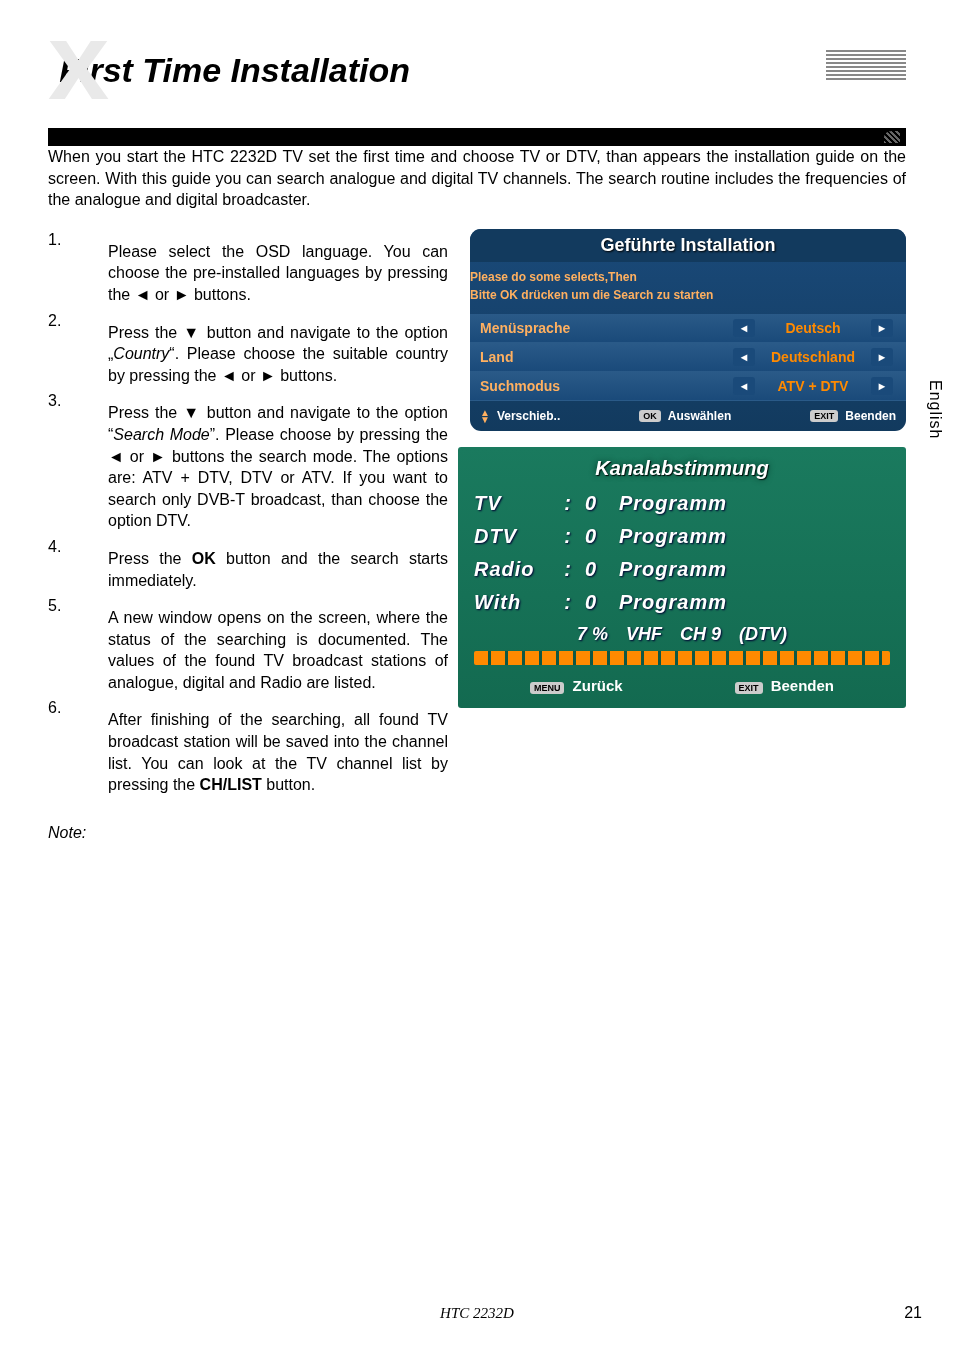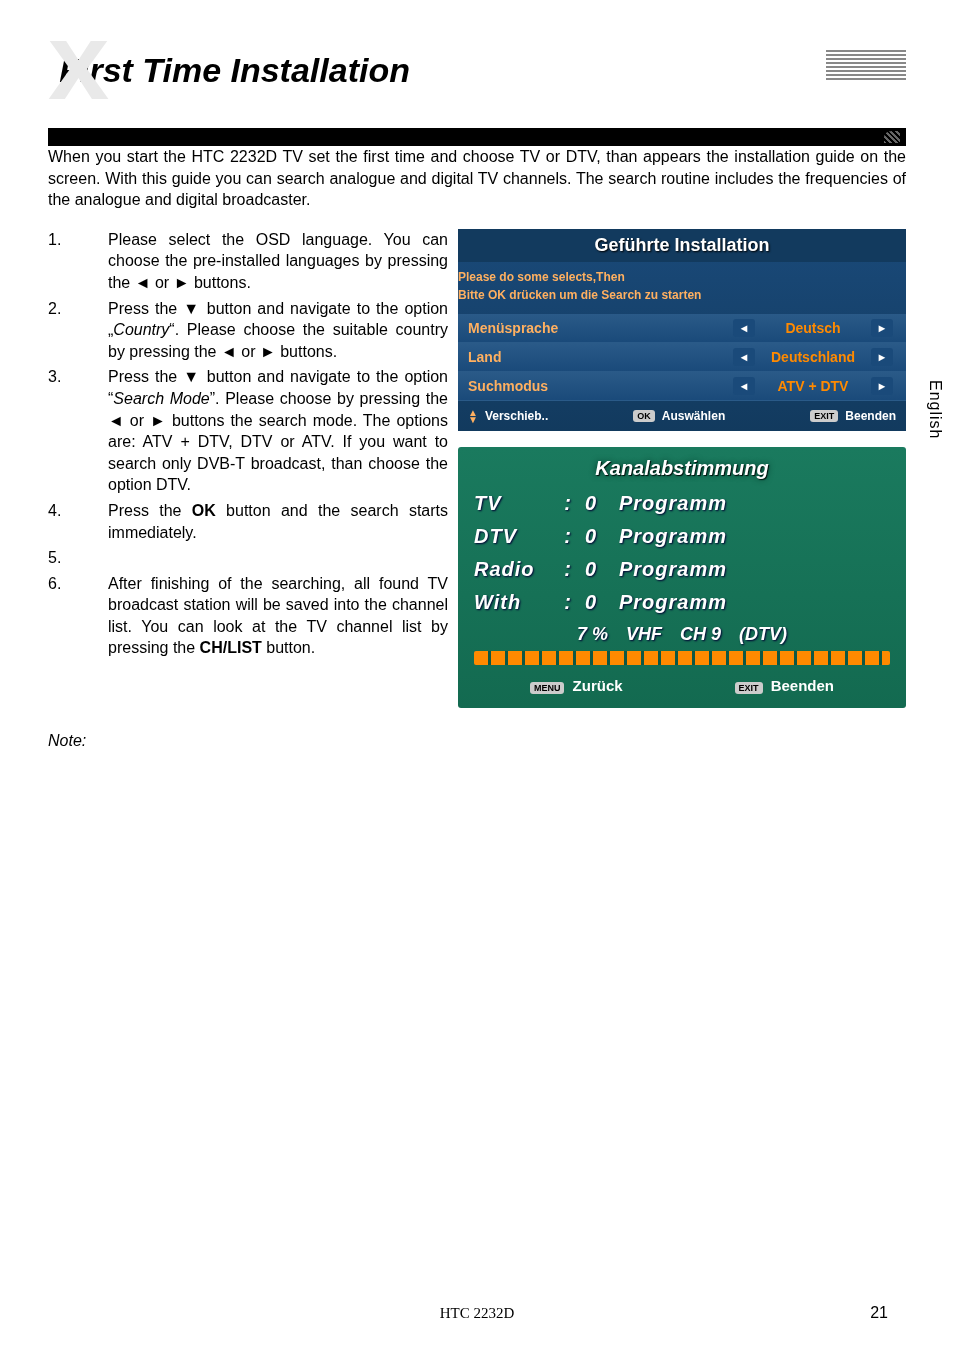--- a/index.html
+++ b/index.html
@@ -102,31 +102,32 @@
     line-height: 1.35;
   }
   .steps li {
     display: flex;
     margin-bottom: 4px;
   }
   .steps .num {
     width: 60px;
     flex-shrink: 0;
   }
-  .steps .txt { flex: 1; }
+  .steps .txt { flex: 1; margin-top: 12px; }
   .image-col {
     flex: 1;
   }
   
   .osd1 {
     background: linear-gradient(#1a4a7a,#123a5e);
     color: #fff;
     font-size: 14px;
-    border-radius: 0;
+    border-radius: 11px;
     overflow: hidden;
+    margin-left: 12px;
   }
   .osd1-title {
     text-align: center;
     font-weight: bold;
     font-size: 18px;
     padding: 6px 0;
     background: #123a5e;
     text-shadow: 1px 1px 2px #000;
   }
   .osd1-sub {
@@ -257,26 +258,27 @@
   .note-label { font-style: italic; }
   
   .page-footer {
     position: absolute;
     bottom: 30px;
     left: 48px;
     right: 48px;
     display: flex;
     justify-content: center;
     font-size: 15px;
+    font-style: italic;
   }
   .page-footer .model { font-family: Georgia, serif; }
   .page-num {
     position: absolute;
     bottom: 30px;
-    right: 66px;
+    right: 32px;
     font-size: 16px;
   }
 </style>
 </head>
 <body>
 
 <div class="page">
   <div class="header-row">
     <div class="logo-x">x</div>
     <div class="page-title">First Time Installation</div>
@@ -311,20 +313,21 @@
           <li>
             <span class="num">3.</span>
             <span class="txt">Press the ▼ button and navigate to the option “<i>Search Mode</i>”. Please choose by pressing the ◄ or ► buttons the search mode. The options are: ATV + DTV, DTV or ATV. If you want to search only DVB-T broadcast, than choose the option DTV.</span>
           </li>
           <li>
             <span class="num">4.</span>
             <span class="txt">Press the <b>OK</b> button and the search starts immediately.</span>
           </li>
           <li>
             <span class="num">5.</span>
+            <span class="txt">A new window opens on the screen, where the status of the searching is documented. The values of the found TV broadcast stations of analogue, digital and Radio are listed.</span>
           </li>
           <li>
             <span class="num">6.</span>
             <span class="txt">After finishing of the searching, all found TV broadcast station will be saved into the channel list. You can look at the TV channel list by pressing the <b>CH/LIST</b> button.</span>
           </li>
         </ol>
     </div>
     <div class="image-col">
 
       <div class="osd1">

